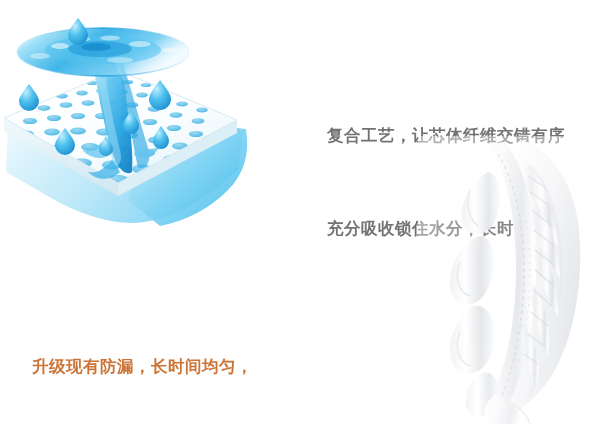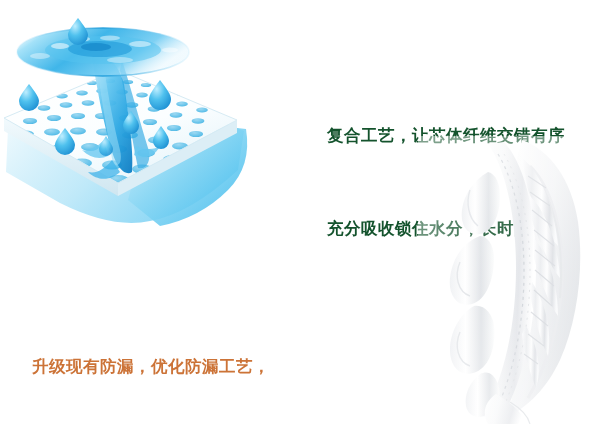--- a/index.html
+++ b/index.html
@@ -29,21 +29,21 @@
   }
   .copy-block .copy-line {
     display: block;
   }
 
   #copy-absorb {
     left: 327px;
     top: 58px;
     font-size: 16.5px;
     line-height: 31px;
-    color: #14532d;
+    color: #737373;
   }
   #copy-leak {
     left: 32px;
     top: 289px;
     font-size: 16.5px;
     line-height: 31px;
     color: #cc7337;
   }
 
   
@@ -249,21 +249,21 @@
       </g>
     </svg>
   </div>
 
   <div class="copy-block" id="copy-absorb">
     <span class="copy-line">复合工艺，让芯体纤维交错有序</span>
     <span class="copy-line">充分吸收锁住水分，长时间均匀</span>
   </div>
 
   <div class="copy-block" id="copy-leak">
-    <span class="copy-line">升级现有防漏，优化防漏工艺，</span>
+    <span class="copy-line">升级现有防漏，长时间均匀，</span>
     
     
   </div>
 
   <div id="photo-leakguard">
     <svg viewBox="0 0 182 288" xmlns="http://www.w3.org/2000/svg">
       <defs>
         <linearGradient id="fabA" x1="0" y1="0" x2="1" y2="0.2">
           <stop offset="0%" stop-color="#ffffff"></stop>
           <stop offset="40%" stop-color="#f7f8f9"></stop>

